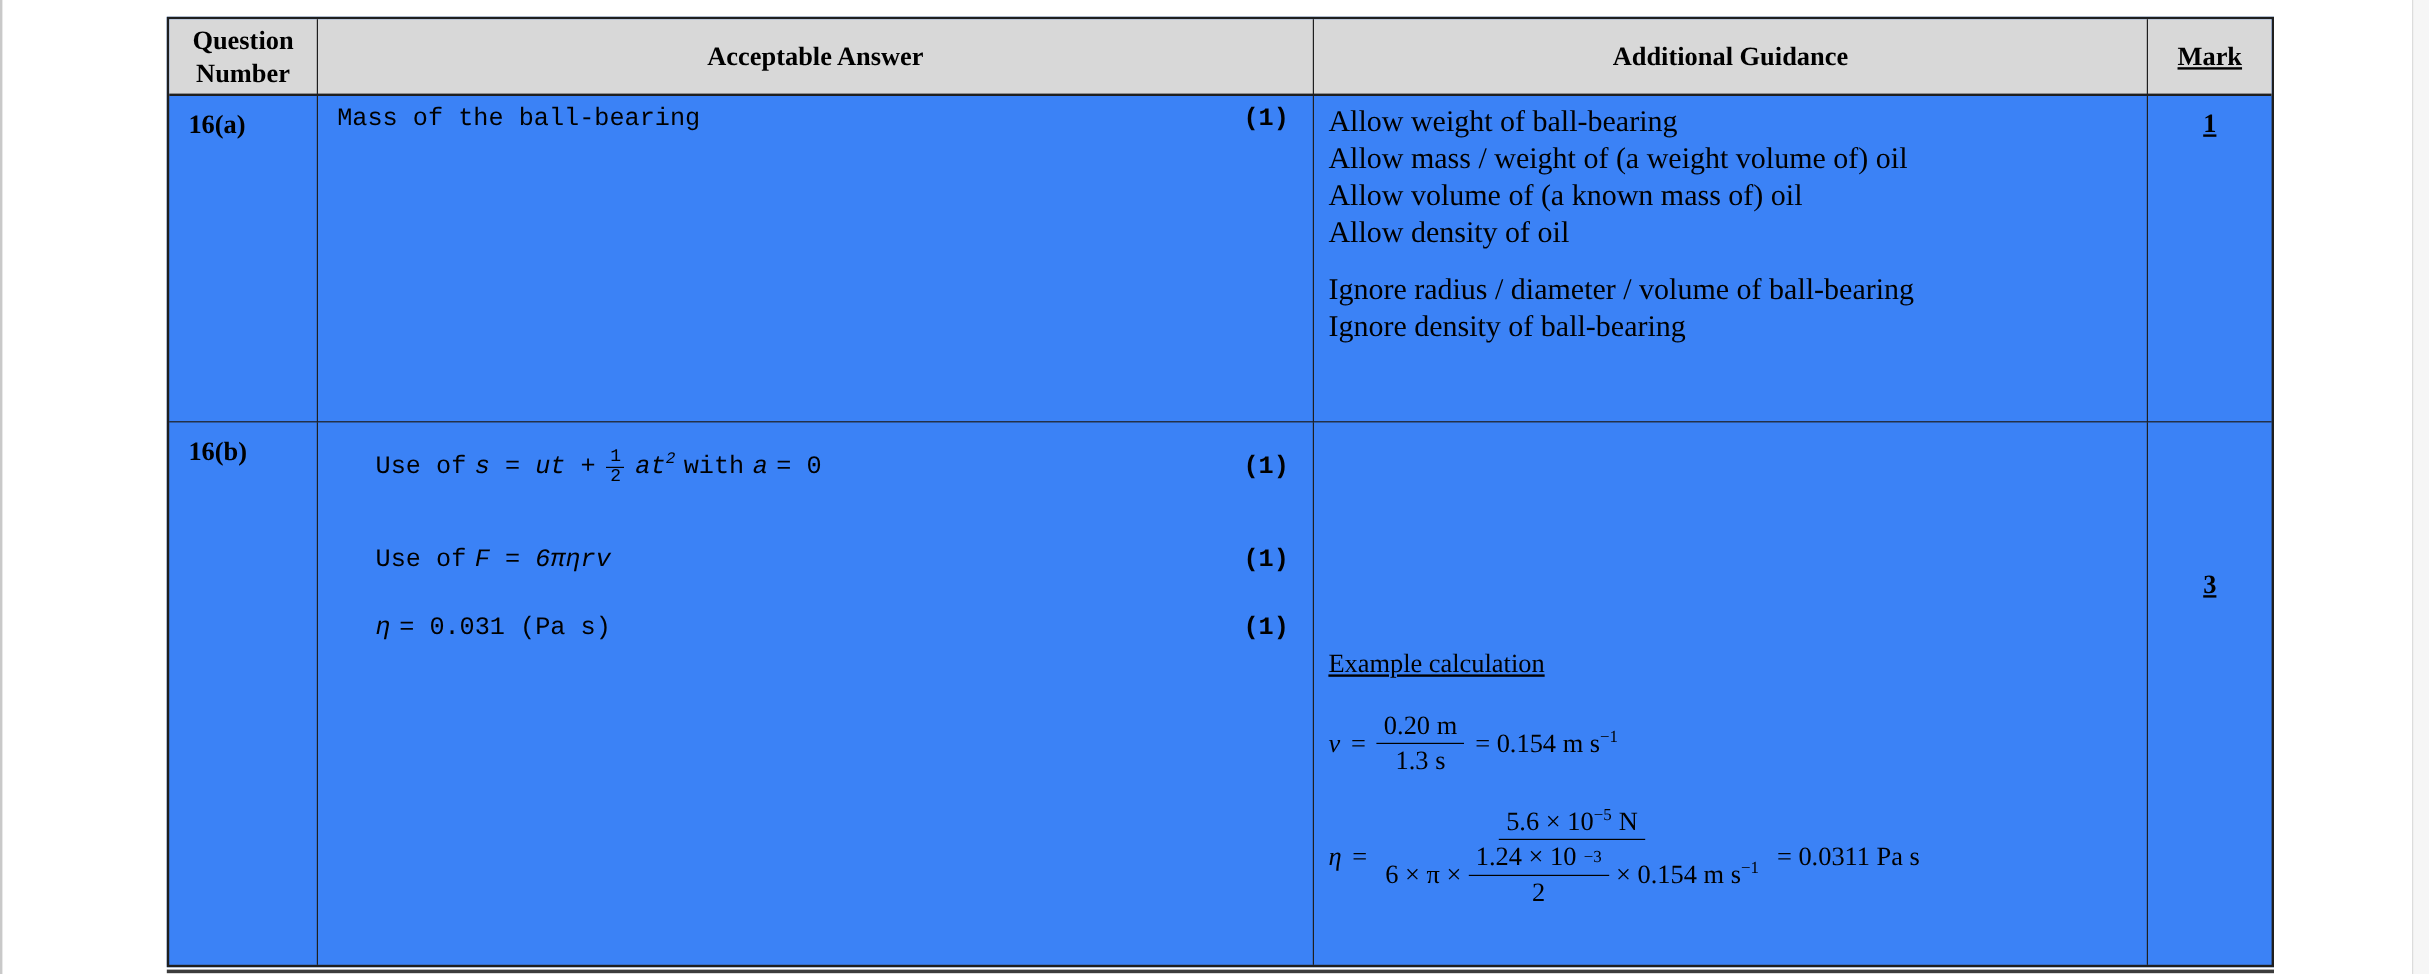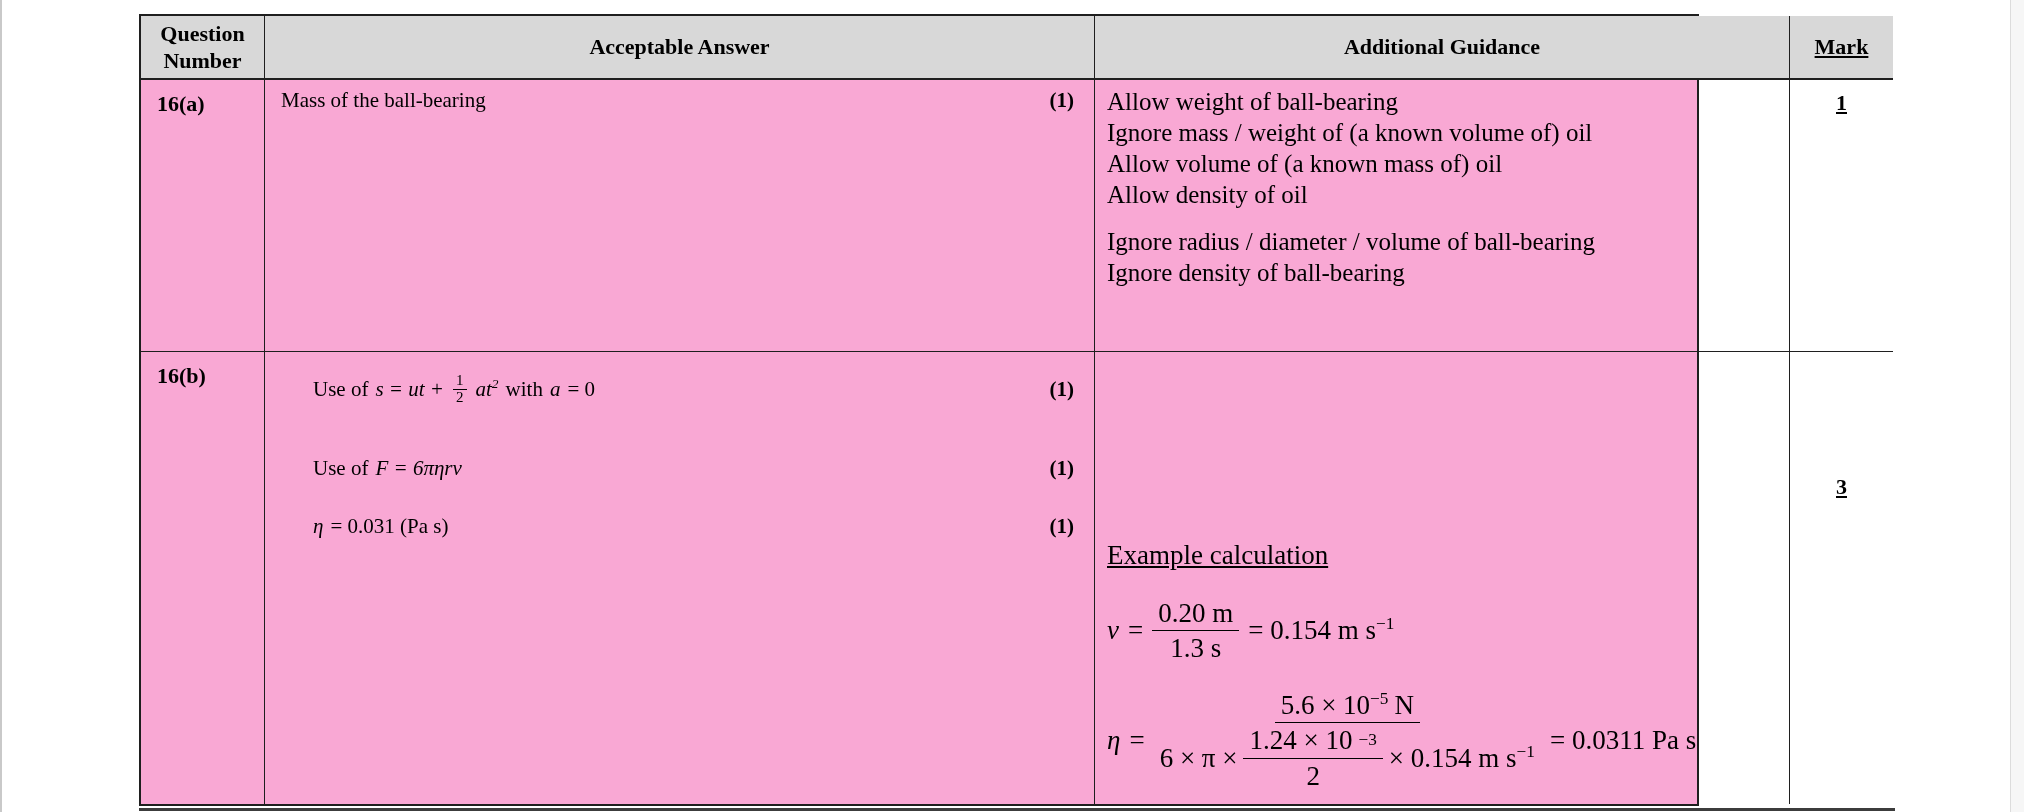--- a/index.html
+++ b/index.html
@@ -3,48 +3,48 @@
 <meta charset="utf-8">
 <style>
   * { margin:0; padding:0; box-sizing:border-box; }
   html,body { width:2024px; height:812px; background:#ffffff; overflow:hidden;
               font-family:"Liberation Serif","DejaVu Serif",serif; color:#000; }
 
   .page-left-edge { position:absolute; left:0; top:0; width:2px; height:812px; background:#c9c9c9; }
   .scrollbar-track { position:absolute; right:0; top:0; width:14px; height:812px;
                      background:#f6f6f6; border-left:1px solid #dcdcdc; }
 
-  .ms-table { position:absolute; left:139px; top:14px; width:1560px;
-              border:2px solid #1f1f1f; background:#f9a8d4;
+  .ms-table { position:absolute; left:139px; top:14px; width:1756px;
+              border:2px solid #1f1f1f; background:#3b82f6;
               display:grid;
               grid-template-columns:124px 830px 695px 103px;
               grid-template-rows:64px 272px 452px; }
 
   .cell { border-right:1.5px solid #1f1f1f; border-bottom:1.5px solid #1f1f1f; overflow:hidden; }
   .cell.last-col { border-right:none;text-decoration:underline; }
   .cell.last-row { border-bottom:none; }
 
   .hdr { background:#d8d8d8; display:flex; align-items:center; justify-content:center;
          text-align:center; font-weight:bold; font-size:22px; line-height:1.25;
          border-bottom-width:2.5px; }
 
   .qcell { font-weight:bold; font-size:22px; padding:11px 12px 0 16px; }
   .markcell { font-weight:bold; font-size:22px; text-align:center; padding-top:10px; }
   .markcell.b { padding-top:122px; }
 
-  .anscell { font-size:21px; padding:8px 20px 0 16px; }
+  .anscell { font-size:21px; padding:8px 20px 0 16px;font-family:Liberation Mono, monospace; }
   .ansline { display:flex; justify-content:space-between; align-items:center; }
   .ansline .mark-pt { font-weight:bold; }
   .lh { display:flex; align-items:center; gap:7px;margin-left:32px; }
   .it { font-style:italic; }
 
   .guidcell { font-size:25px; padding:6px 14px 0 12px; line-height:31px; }
   .g-gap { height:16px; }
 
-  .guidcell-b { font-size:27px; padding:0 14px 0 12px; }
+  .guidcell-b { font-size:22px; padding:0 14px 0 12px; }
   .ex-head { margin-top:188px; text-decoration:underline; }
 
   sup { font-size:64%; vertical-align:super; line-height:0; }
 
   .frac { display:inline-flex; flex-direction:column; align-items:center;
           vertical-align:middle; line-height:1.2; text-align:center; }
   .frac .fnum { display:flex; align-items:center; gap:6px; justify-content:center;
                 border-bottom:1.6px solid #000; padding:0 6px 1px 6px; }
   .frac .fden { display:flex; align-items:center; gap:6px; justify-content:center; padding:1px 6px 0 6px; }
   .frac.small { font-size:15px; line-height:1.05; margin:0 2px; }
@@ -78,21 +78,21 @@
 
   <div class="cell anscell">
     <div class="ansline">
       <span>Mass of the ball-bearing</span>
       <span class="mark-pt">(1)</span>
     </div>
   </div>
 
   <div class="cell guidcell">
     <div>Allow weight of ball-bearing</div>
-    <div>Ignore mass / weight of (a known volume of) oil</div>
+    <div>Allow mass / weight of (a weight volume of) oil</div>
     <div>Allow volume of (a known mass of) oil</div>
     <div>Allow density of oil</div>
     <div class="g-gap"></div>
     <div>Ignore radius / diameter / volume of ball-bearing</div>
     <div>Ignore density of ball-bearing</div>
   </div>
 
   <div class="cell markcell last-col">1</div>
 
   <div class="cell qcell last-row">16(b)</div>

